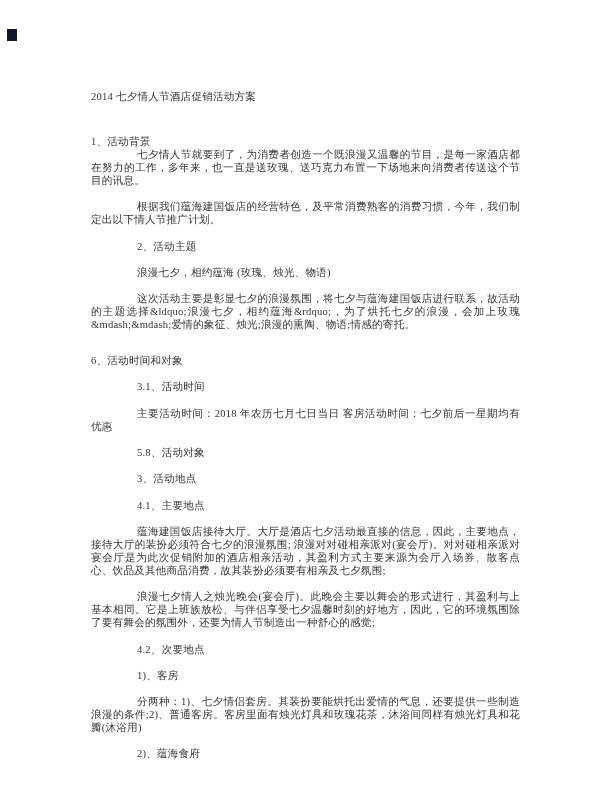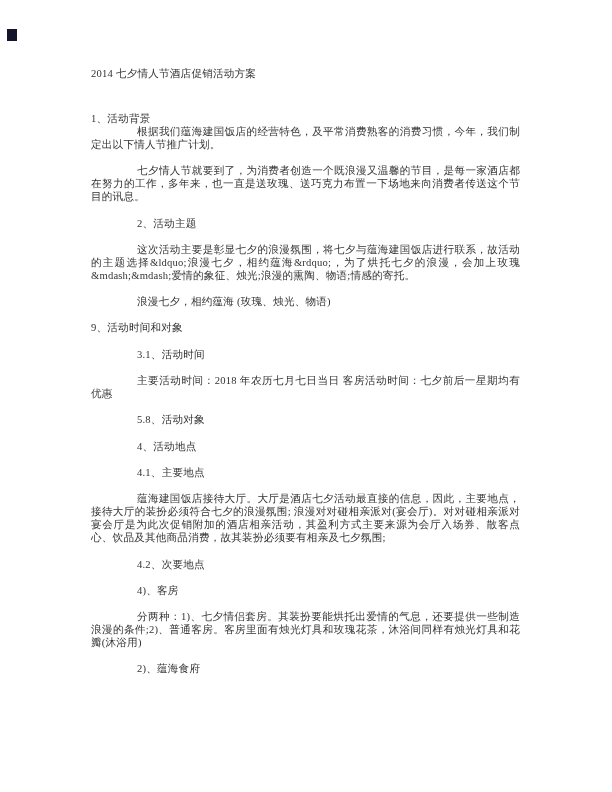--- a/index.html
+++ b/index.html
@@ -36,66 +36,68 @@
   .blk {
     margin: 0 0 13.3px 0;
     padding: 0;
     text-align: justify;
   }
   .indent {
     text-indent: 46px;
   }
   .flush {
     text-indent: 0;
+    margin-top: 23px;
   }
   .title {
     margin-bottom: 32px;
   }
   .tight {
     margin-bottom: 0;
   }
 </style>
 </head>
 <body>
 
 <div class="page">
   <div class="corner-mark"></div>
 
   <div class="doc">
     <p class="blk flush title">2014 七夕情人节酒店促销活动方案</p>
 
     <p class="blk flush tight">1、活动背景</p>
 
+    <p class="blk indent">七夕情人节就要到了，为消费者创造一个既浪漫又温馨的节目，是每一家酒店都在努力的工作，多年来，也一直是送玫瑰、送巧克力布置一下场地来向消费者传送这个节目的讯息。</p>
+
     <p class="blk indent">根据我们蕴海建国饭店的经营特色，及平常消费熟客的消费习惯，今年，我们制定出以下情人节推广计划。</p>
-
-    <p class="blk indent">七夕情人节就要到了，为消费者创造一个既浪漫又温馨的节目，是每一家酒店都在努力的工作，多年来，也一直是送玫瑰、送巧克力布置一下场地来向消费者传送这个节目的讯息。</p>
 
     <p class="blk indent">2、活动主题</p>
 
+    <p class="blk indent">浪漫七夕，相约蕴海 (玫瑰、烛光、物语)</p>
+
     <p class="blk indent">这次活动主要是彰显七夕的浪漫氛围，将七夕与蕴海建国饭店进行联系，故活动的主题选择&amp;ldquo;浪漫七夕，相约蕴海&amp;rdquo;，为了烘托七夕的浪漫，会加上玫瑰&amp;mdash;&amp;mdash;爱情的象征、烛光;浪漫的熏陶、物语;情感的寄托。</p>
 
-    <p class="blk indent">浪漫七夕，相约蕴海 (玫瑰、烛光、物语)</p>
-
-    <p class="blk flush">9、活动时间和对象</p>
+    <p class="blk flush">6、活动时间和对象</p>
 
     <p class="blk indent">3.1、活动时间</p>
 
     <p class="blk indent">主要活动时间：2018 年农历七月七日当日  客房活动时间：七夕前后一星期均有优惠</p>
 
     <p class="blk indent">5.8、活动对象</p>
 
 
-    <p class="blk indent">4、活动地点</p>
+    <p class="blk indent">3、活动地点</p>
 
     <p class="blk indent">4.1、主要地点</p>
 
     <p class="blk indent">蕴海建国饭店接待大厅。大厅是酒店七夕活动最直接的信息，因此，主要地点，接待大厅的装扮必须符合七夕的浪漫氛围; 浪漫对对碰相亲派对(宴会厅)。对对碰相亲派对宴会厅是为此次促销附加的酒店相亲活动，其盈利方式主要来源为会厅入场券、散客点心、饮品及其他商品消费，故其装扮必须要有相亲及七夕氛围;</p>
 
+    <p class="blk indent">浪漫七夕情人之烛光晚会(宴会厅)。此晚会主要以舞会的形式进行，其盈利与上基本相同。它是上班族放松、与伴侣享受七夕温馨时刻的好地方，因此，它的环境氛围除了要有舞会的氛围外，还要为情人节制造出一种舒心的感觉;</p>
 
     <p class="blk indent">4.2、次要地点</p>
 
-    <p class="blk indent">4)、客房</p>
+    <p class="blk indent">1)、客房</p>
 
     <p class="blk indent">分两种：1)、七夕情侣套房。其装扮要能烘托出爱情的气息，还要提供一些制造浪漫的条件;2)、普通客房。客房里面有烛光灯具和玫瑰花茶，沐浴间同样有烛光灯具和花瓣(沐浴用)</p>
 
     <p class="blk indent">2)、蕴海食府</p>
   </div>
 </div>
 
 </body></html>

